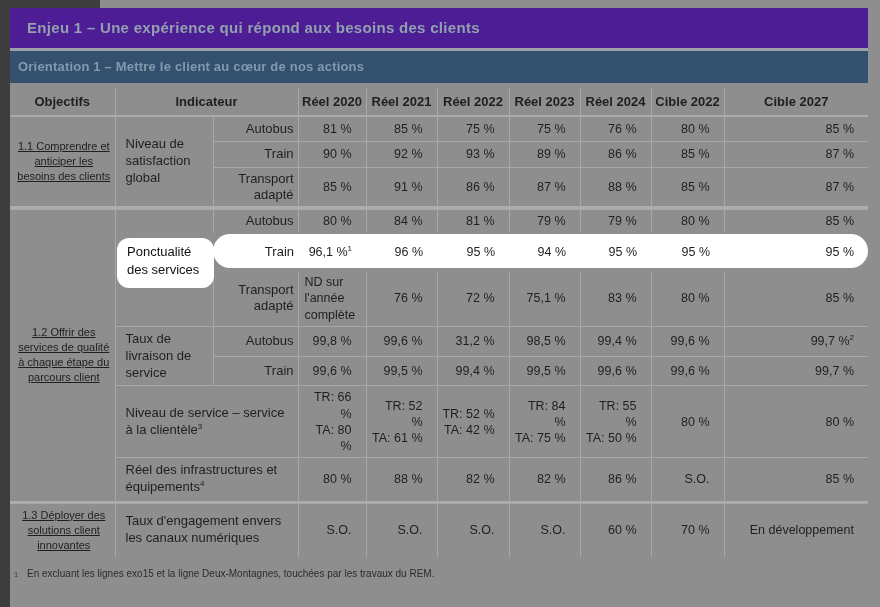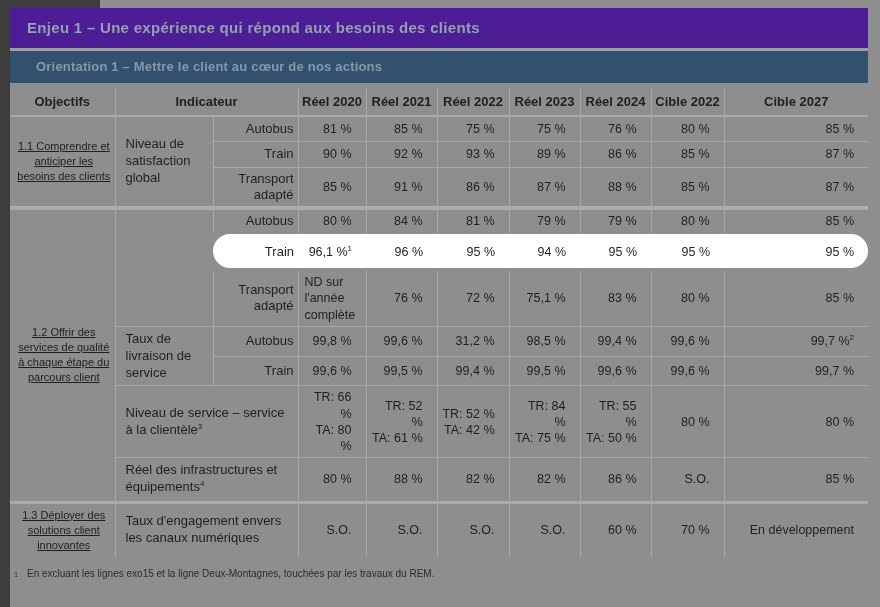--- a/index.html
+++ b/index.html
@@ -16,21 +16,21 @@
 
   .banner{
     height:40px;background:#4c1d95;color:#93a1af;
     font-weight:bold;font-size:15px;letter-spacing:.3px;
     line-height:40px;padding-left:17px;box-sizing:border-box;
   }
   .bar-divider{height:3px;background:#9aa1a8;}
   .orientation{
     height:32px;background:#33506e;color:#8399ad;
     font-weight:bold;font-size:13px;letter-spacing:.2px;
-    line-height:32px;padding-left:26px;box-sizing:border-box;
+    line-height:32px;padding-left:8px;box-sizing:border-box;
   }
   .table-wrap{margin-top:5px;position:relative;z-index:2;}
 
   table{border-collapse:collapse;table-layout:fixed;width:858px;}
   th,td{
     font-size:12.5px;color:#1f1f1f;box-sizing:border-box;
     border-left:1px solid #a8a8a8;border-top:1px solid #a8a8a8;
     vertical-align:middle;padding:2px 4px;
   }
   th{font-size:13px;font-weight:bold;text-align:center;border-top:none;border-bottom:2px solid #aaa;padding:4px 2px;}
@@ -244,20 +244,23 @@
       <td class="val">S.O.</td>
       <td class="val">60 %</td>
       <td class="val">70 %</td>
       <td class="val">En développement</td>
     </tr>
   </tbody>
       </table>
   </div>
 
   <div class="pill"></div>
+  <div class="callout">
+    <span>Ponctualité des services</span>
+  </div>
 
   <div class="footnotes">
     <div class="fn">
       <span class="fn-num">1</span>
       <span class="fn-text">En excluant les lignes exo15 et la ligne Deux-Montagnes, touchées par les travaux du REM.</span>
     </div>
 
   </div>
 
 </div>

